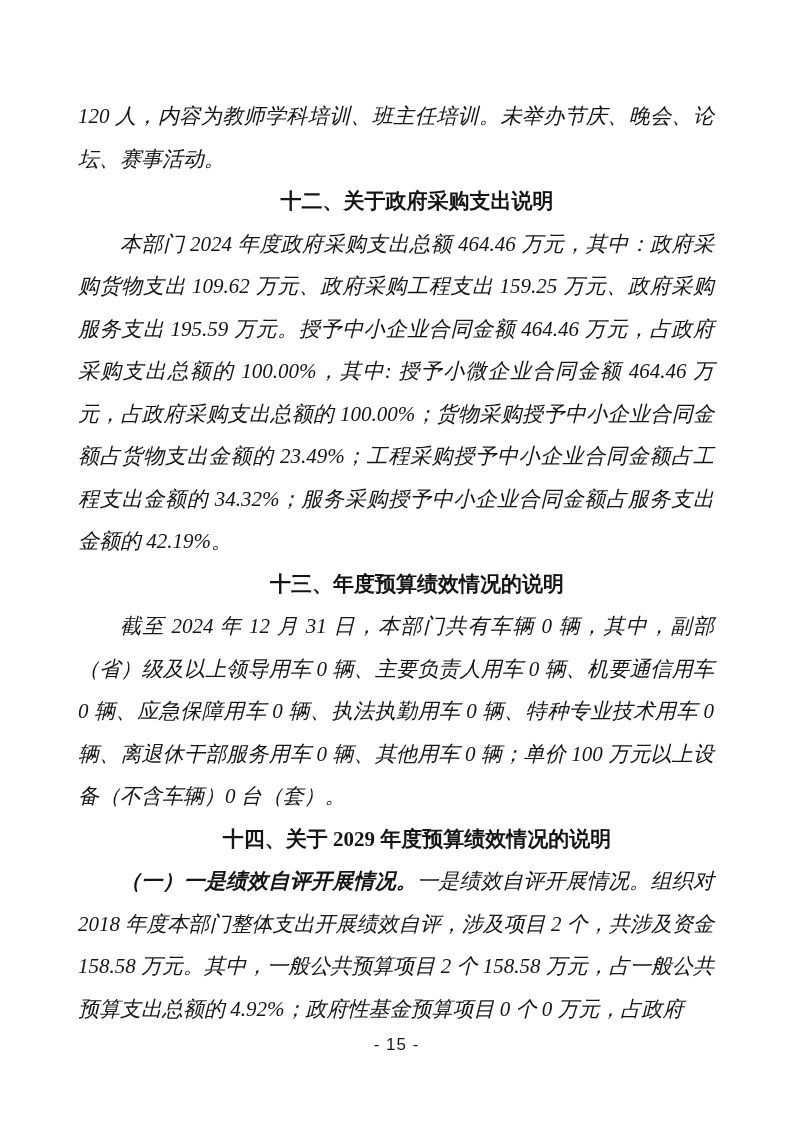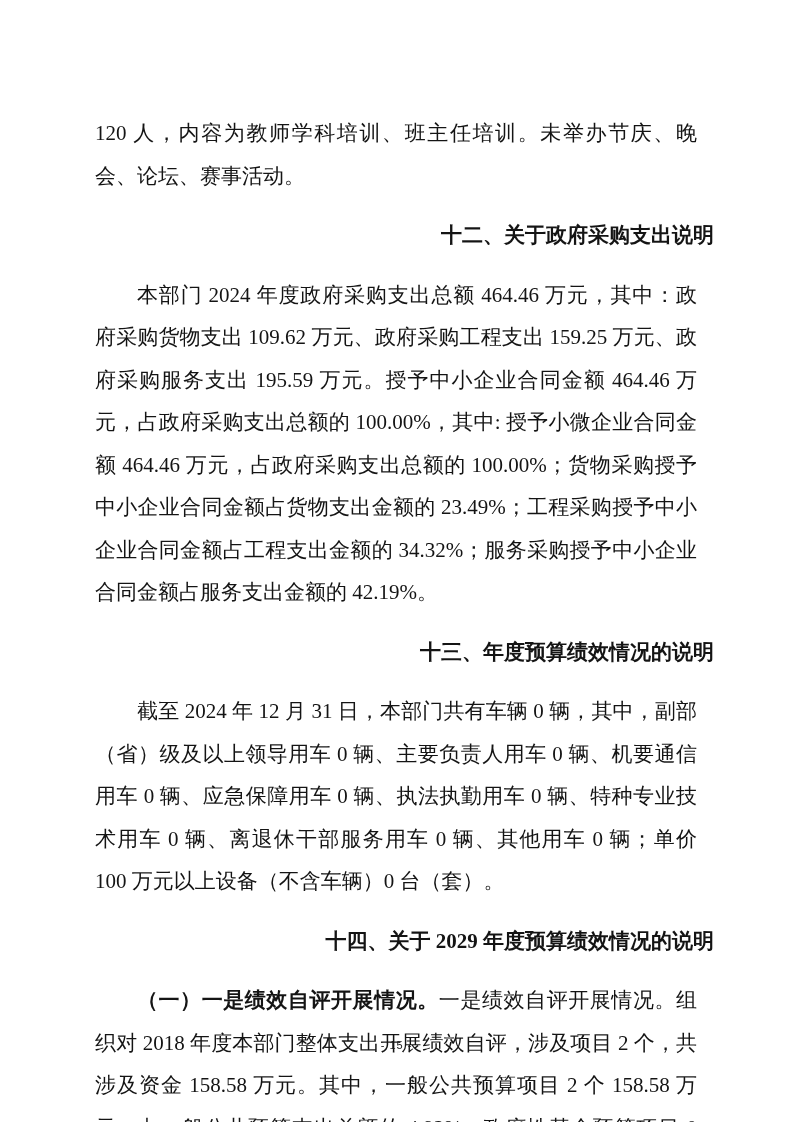--- a/index.html
+++ b/index.html
@@ -20,44 +20,45 @@
     position: absolute;
     top: 95px;
     left: 78px;
     width: 636px;
     font-size: 21px;
     line-height: 42.5px;
     text-align: justify;
     text-justify: inter-ideograph;
   }
   .para {
-    margin: 17px;
+    margin: 0;
     text-indent: 2em;
+    font-style: italic;
   }
   .para.continuation {
     text-indent: 0;
   }
   .heading {
     margin: 0;
     font-size: 21px;
     font-weight: bold;
     text-indent: 2em;
     line-height: 42.5px;
-    text-align: right;
+    text-align: center;
   }
   .bold-lead {
     font-weight: bold;
   }
   .page-footer {
     position: absolute;
     top: 1037px;
     left: 0;
     width: 100%;
     text-align: center;
-    font-size: 11px;
+    font-size: 17px;
     line-height: 16px;
     color: #1a1a1a;
     font-family: "Liberation Sans", "DejaVu Sans", sans-serif;
     letter-spacing: 1px;
   }
 </style>
 </head>
 <body>
 
 <div class="page">

